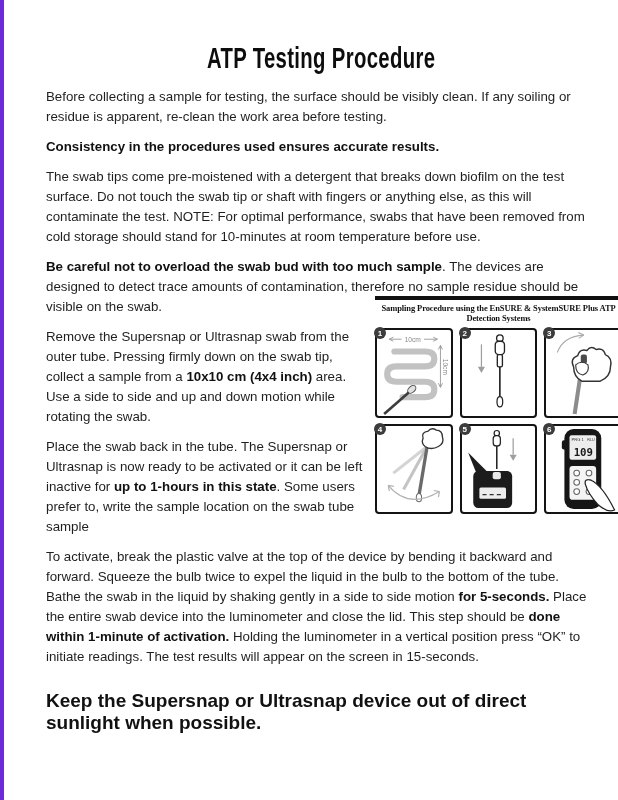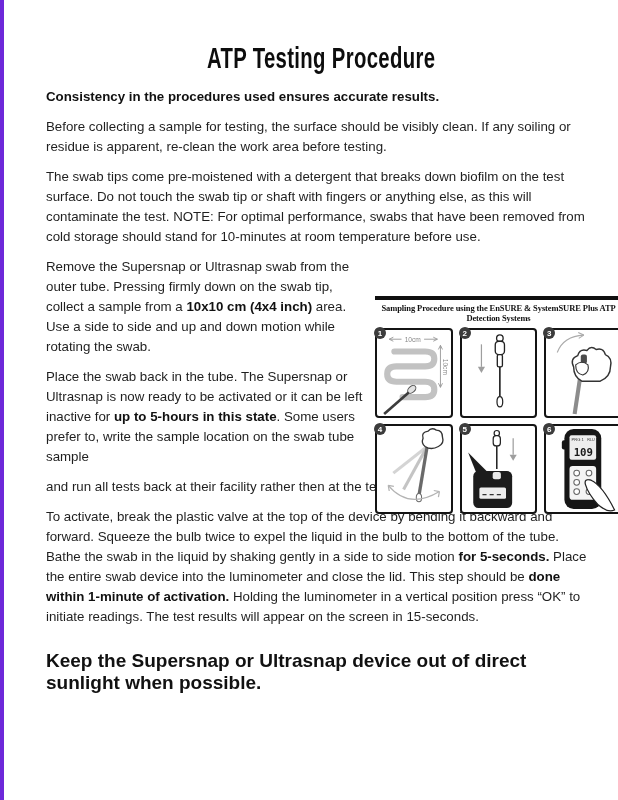--- a/index.html
+++ b/index.html
@@ -47,32 +47,32 @@
 </style>
 </head>
 <body>
 
 <div class="page">
 
   <div class="title-wrap">
     <span class="title-inner">ATP Testing Procedure</span>
   </div>
 
+  <p>Before collecting a sample for testing, the surface should be visibly clean. If any soiling or residue is apparent, re-clean the work area before testing.</p>
+
   <p><strong>Consistency in the procedures used ensures accurate results.</strong></p>
-
-  <p>Before collecting a sample for testing, the surface should be visibly clean. If any soiling or residue is apparent, re-clean the work area before testing.</p>
 
   <p>The swab tips come pre-moistened with a detergent that breaks down biofilm on the test surface. Do not touch the swab tip or shaft with fingers or anything else, as this will contaminate the test. NOTE: For optimal performance, swabs that have been removed from cold storage should stand for 10-minutes at room temperature before use.</p>
 
+  <p><strong>Be careful not to overload the swab bud with too much sample</strong><span>. The devices are designed to detect trace amounts of contamination, therefore no sample residue should be visible on the swab.</span></p>
 
   <p class="narrow first-narrow"><span>Remove the Supersnap or Ultrasnap swab from the outer tube. Pressing firmly down on the swab tip, collect a sample from a </span><strong>10x10 cm (4x4 inch)</strong><span> area. Use a side to side and up and down motion while rotating the swab.</span></p>
 
-  <p class="narrow"><span>Place the swab back in the tube. The Supersnap or Ultrasnap is now ready to be activated or it can be left inactive for </span><strong>up to 5-hours in this state</strong><span>. Some users prefer to, write the sample location on the swab tube sample</span></p>
+  <p class="narrow"><span>Place the swab back in the tube. The Supersnap or Ultrasnap is now ready to be activated or it can be left inactive for </span><strong>up to 1-hours in this state</strong><span>. Some users prefer to, write the sample location on the swab tube sample</span></p>
 
-  <p>and run all tests back at their facility rather then at the test location.</p>
 
   <p><span>To activate, break the plastic valve at the top of the device by bending it backward and forward. Squeeze the bulb twice to expel the liquid in the bulb to the bottom of the tube. Bathe the swab in the liquid by shaking gently in a side to side motion </span><strong>for 5-seconds.</strong><span> Place the entire swab device into the luminometer and close the lid. This step should be </span><strong>done within 1-minute of activation.</strong><span>  Holding the luminometer in a vertical position press “OK” to initiate readings. The test results will appear on the screen in 15-seconds.</span></p>
 
   <p class="final"><strong>Keep the Supersnap or Ultrasnap device out of direct sunlight when possible.</strong></p>
 
   <div class="figure">
     <div class="figure-rule"></div>
     <div class="figure-caption">Sampling Procedure using the EnSURE &amp; SystemSURE Plus ATP
 Detection Systems</div>
 

